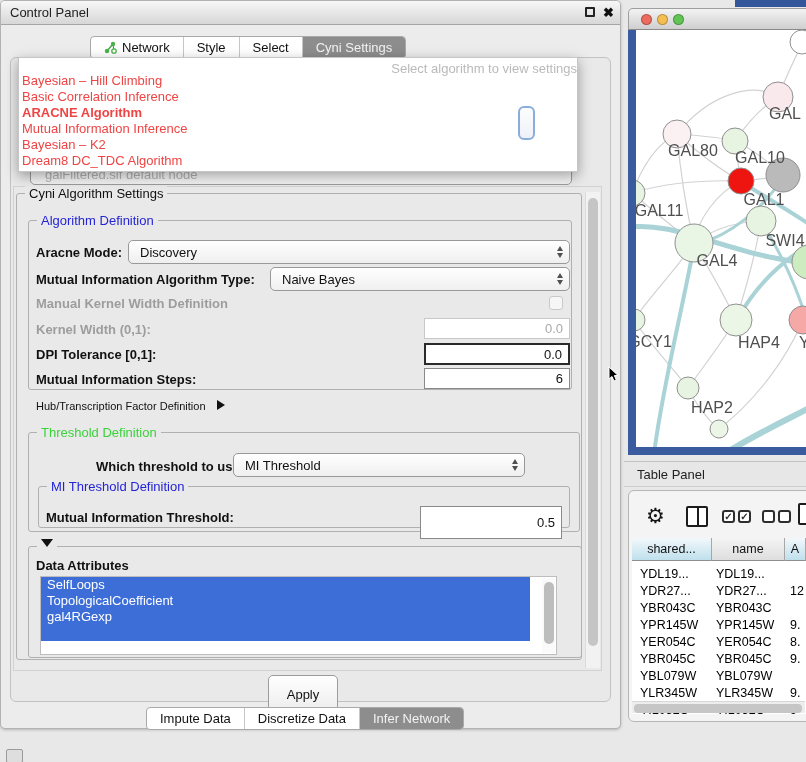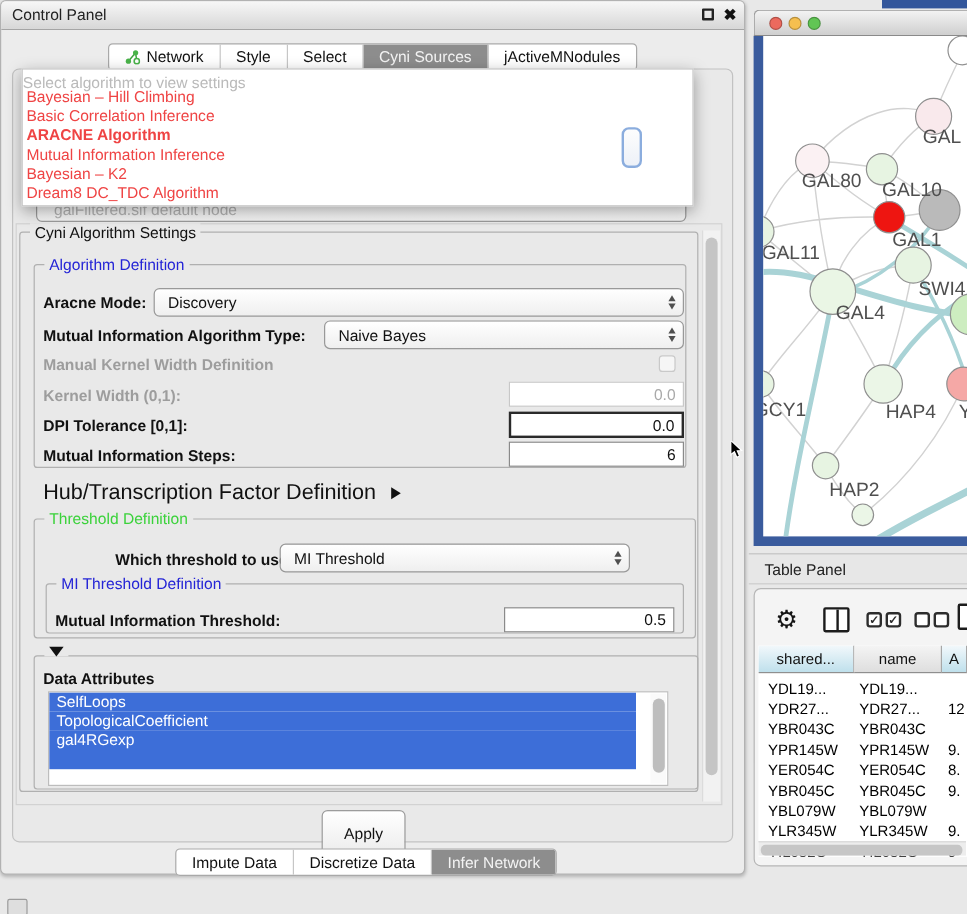--- a/index.html
+++ b/index.html
@@ -31,21 +31,21 @@
 .stepper{position:absolute;right:6px;top:50%;transform:translateY(-50%);display:flex;flex-direction:column;gap:2px}
 .tri-u{width:0;height:0;border-left:3.5px solid transparent;border-right:3.5px solid transparent;border-bottom:5px solid #4f4f4f}
 .tri-d{width:0;height:0;border-left:3.5px solid transparent;border-right:3.5px solid transparent;border-top:5px solid #4f4f4f}
 .field{position:absolute;background:#fff;border:1px solid #8a8a8a;display:flex;align-items:center;justify-content:flex-end;padding:0 6px;font-size:13px}
 .field.strong{border:2px solid #2a2a2a}
 .field.disabled{border:1px solid #c8c8c8;color:#a9a9a9}
 .checkbox{position:absolute;width:14px;height:14px;background:#f6f6f6;border:1px solid #c9c9c9;border-radius:3px}
 .btn{position:absolute;display:flex;align-items:center;justify-content:center;background:linear-gradient(#ffffff,#ececec);border:1px solid #9c9c9c;border-radius:5px;font-size:13px;color:#111}
 
 #algo-dropdown{position:absolute;left:18px;top:57px;width:560px;height:115px;background:#fff;border:1px solid #c6c6c6;box-shadow:0 4px 12px rgba(0,0,0,.35);z-index:10}
-#algo-placeholder{position:absolute;top:3px;left:0;right:0;text-align:left;color:#bababa;font-size:13px}
+#algo-placeholder{position:absolute;top:3px;left:0;right:0;text-align:right;color:#bababa;font-size:13px}
 .algo-item{position:absolute;left:3px;font-size:13px;color:#ef4444;white-space:nowrap}
 .algo-item.bold{font-weight:bold}
 #combo-cap{position:absolute;left:518px;top:106px;width:17px;height:34px;border:2px solid #8badde;border-radius:6px;background:linear-gradient(#fdfdfd,#edf1f8);z-index:11}
 #combo-sliver{position:absolute;left:30px;top:165px;width:542px;height:20px;background:linear-gradient(#fff,#f0f0f0);border:1px solid #9a9a9a;border-radius:5px;z-index:5;color:#b3b3b3;font-size:13px;display:flex;align-items:center;padding:0 0 2px 14px;overflow:hidden}
 
 #attr-list{position:absolute;left:40px;top:576px;width:517px;height:79px;background:#fff;border:1px solid #bdbdbd;overflow:hidden}
 .attr-item{height:16px;line-height:16px;background:#3d6ed8;color:#fff;font-size:13px;padding-left:6px;width:489px;white-space:nowrap}
 #attr-scroll{position:absolute;right:1px;top:1px;width:13px;bottom:1px;background:#fafafa}
 #attr-thumb{position:absolute;left:1.5px;top:4px;width:10px;height:62px;background:#bdbdbd;border-radius:5px}
 
@@ -98,24 +98,21 @@
         </svg></span>
       <span>Network</span>
     </div>
     <div class="tab">
       <span>Style</span>
     </div>
     <div class="tab">
       <span>Select</span>
     </div>
     <div class="tab sel">
-      <span>Cyni Sources</span>
-    </div>
-    <div class="tab">
-      <span>jActiveMNodules</span>
+      <span>Cyni Settings</span>
     </div>
   </div>
 
 <div id="cp-content"></div>
 <div class="scrollpane-edge"></div>
 
 <div id="combo-sliver">
   <span>galFiltered.sif default node</span>
 </div>
 
@@ -156,21 +153,21 @@
 <span class="lbl" style="left:36px;top:347px">DPI Tolerance [0,1]:</span>
 <div class="field strong" style="left:424px;top:343px;width:146px;height:22px">
   <span>0.0</span>
 </div>
 
 <span class="lbl" style="left:36px;top:372px">Mutual Information Steps:</span>
 <div class="field" style="left:424px;top:368px;width:146px;height:21px">
   <span>6</span>
 </div>
 
-<span class="lbl plain" style="left:36px;top:400px;font-size:18px">
+<span class="lbl plain" style="left:36px;top:400px;font-size:11px">
   <span>Hub/Transcription Factor Definition</span>
   <span style="display:inline-block;width:0;height:0;border-left:8px solid #111;border-top:5.5px solid transparent;border-bottom:5.5px solid transparent;margin-left:8px"></span>
 </span>
 
 <div class="group" style="left:28px;top:432px;width:552px;height:100px">
   <span class="gtitle green">Threshold Definition</span>
 </div>
 
 <span class="lbl" style="left:96px;top:459px">Which threshold to use:</span>
 <div class="combo" style="left:233px;top:453px;width:292px;height:24px">
@@ -178,21 +175,21 @@
   <span class="stepper">
       <span class="tri-u"></span>
       <span class="tri-d"></span>
     </span>
 </div>
 
 <div class="group" style="left:38px;top:486px;width:532px;height:42px">
   <span class="gtitle blue">MI Threshold Definition</span>
 </div>
 <span class="lbl" style="left:46px;top:510px">Mutual Information Threshold:</span>
-<div class="field" style="left:420px;top:506px;width:142px;height:21px">
+<div class="field" style="left:420px;top:506px;width:142px;height:33px">
   <span>0.5</span>
 </div>
 
 <div class="group" style="left:28px;top:546px;width:554px;height:112px">
   <span class="gtitle">
     <span style="display:inline-block;width:0;height:0;border-top:8px solid #111;border-left:6px solid transparent;border-right:6px solid transparent"></span>
   </span>
 </div>
 <span class="lbl" style="left:36px;top:558px">Data Attributes</span>
 

